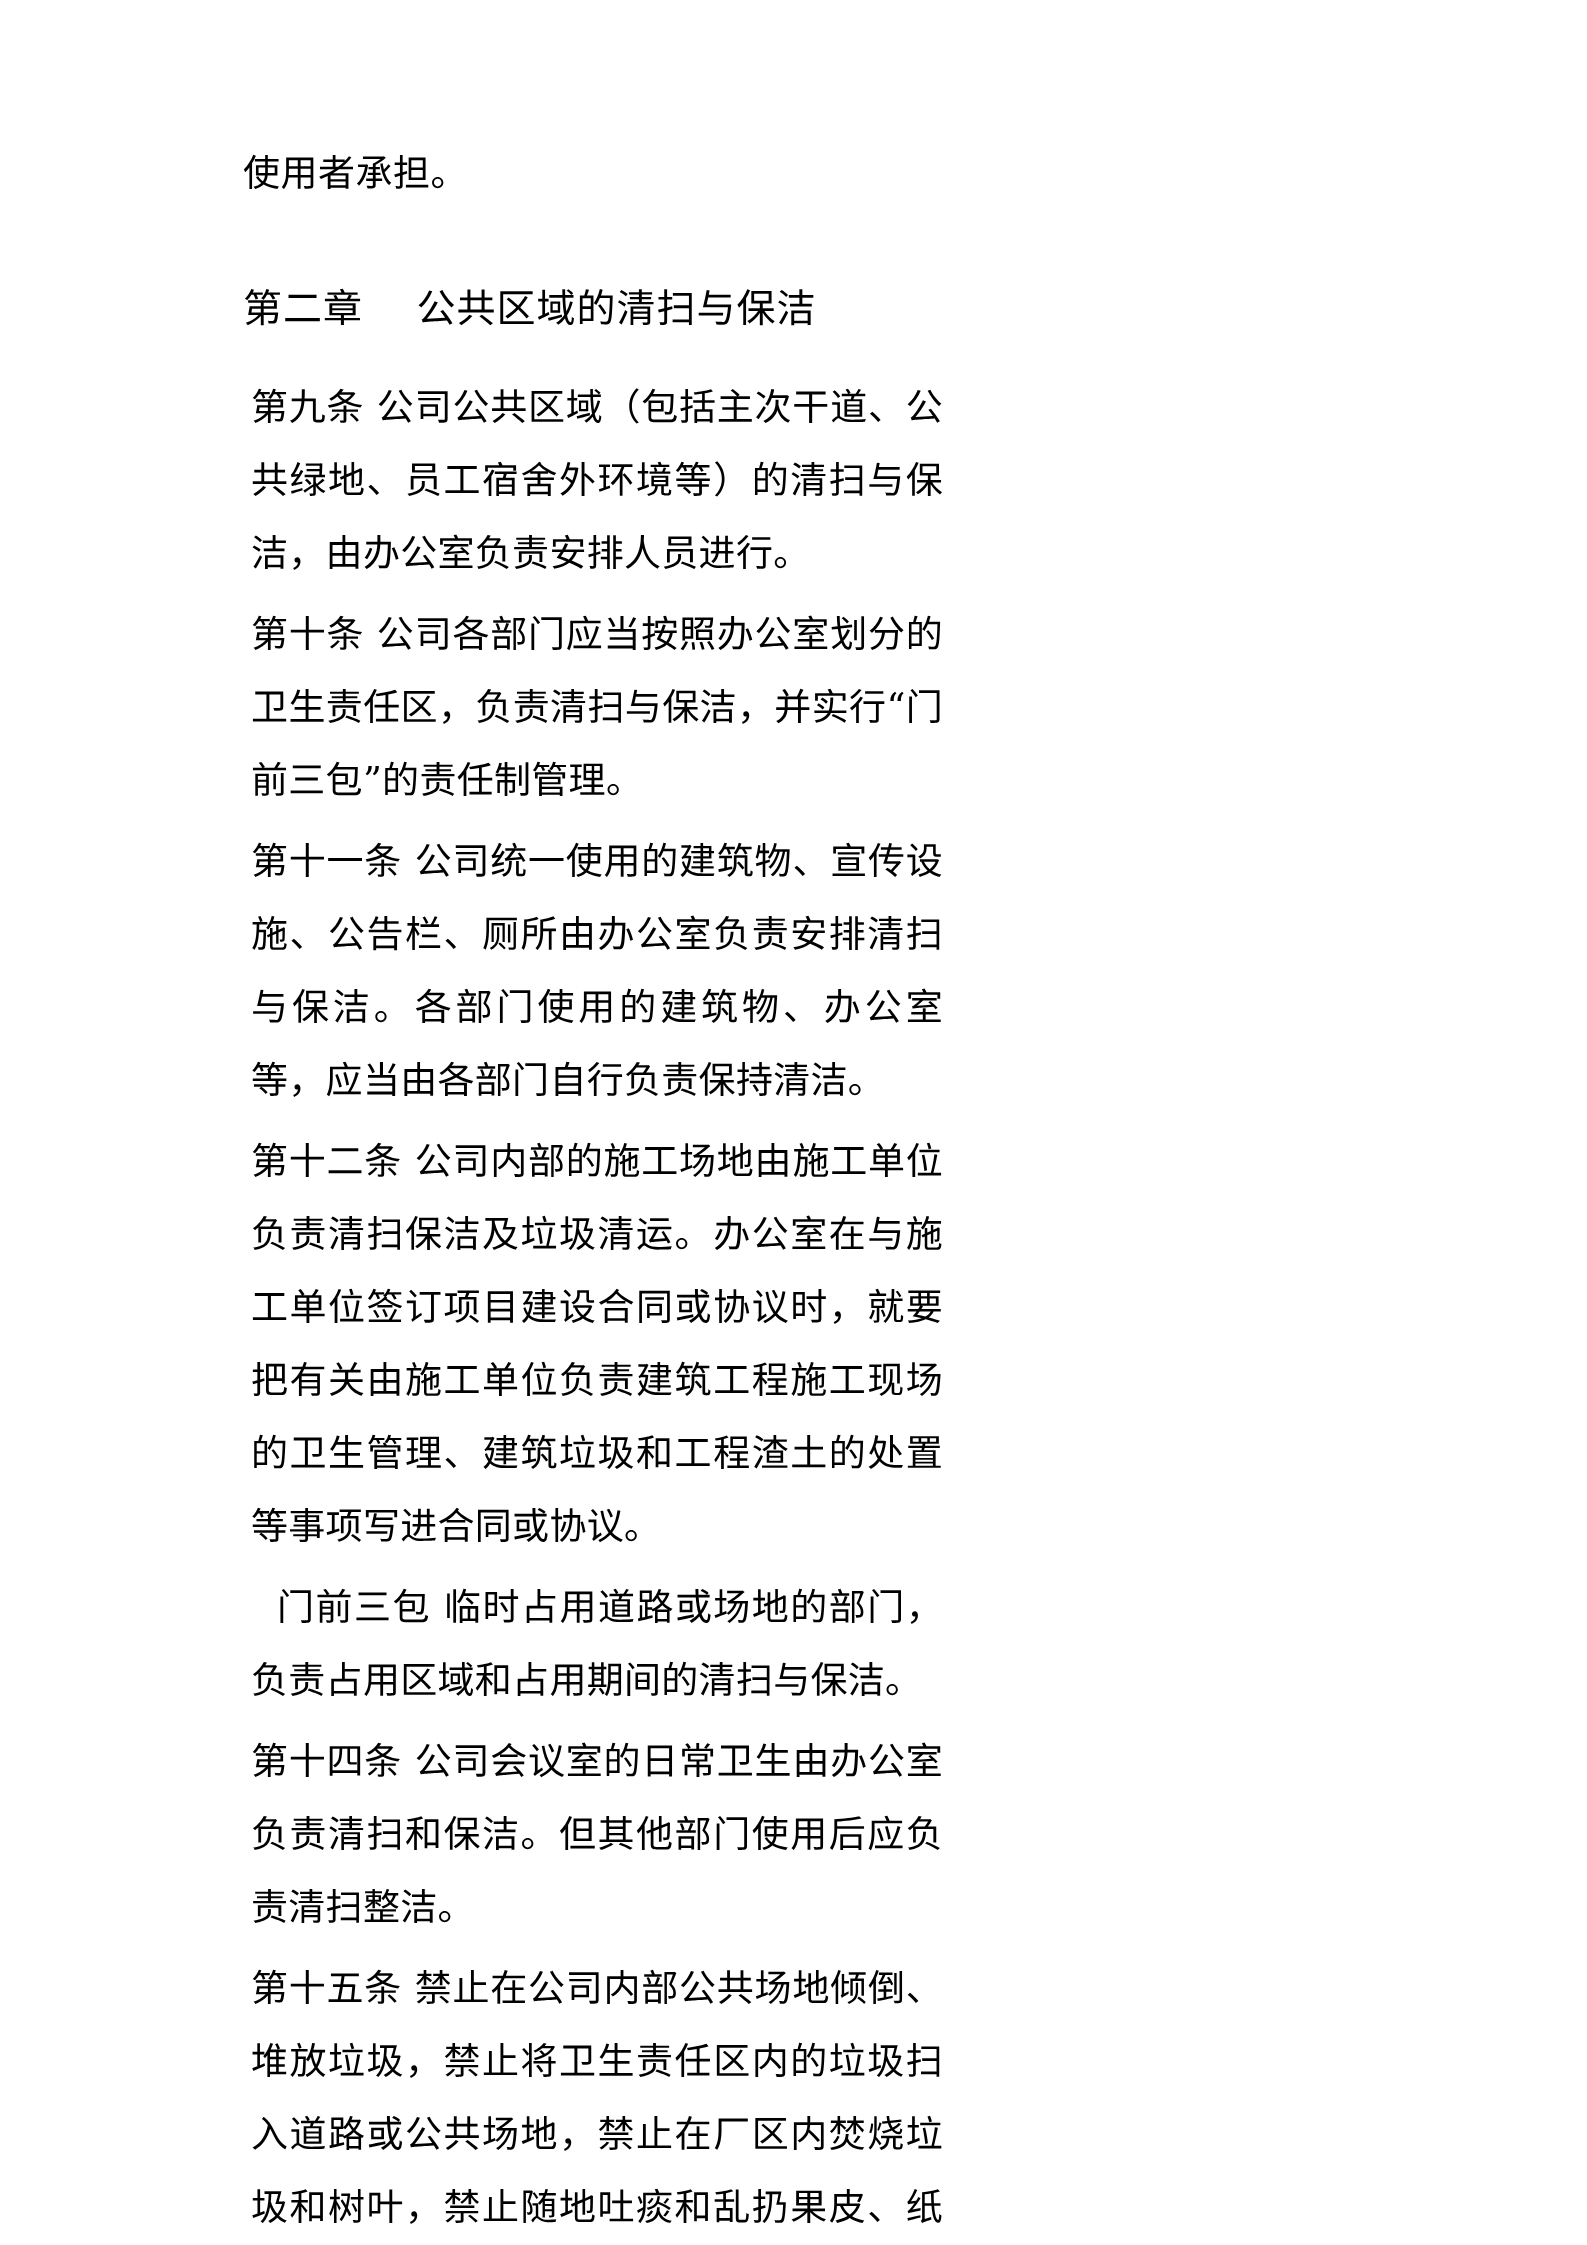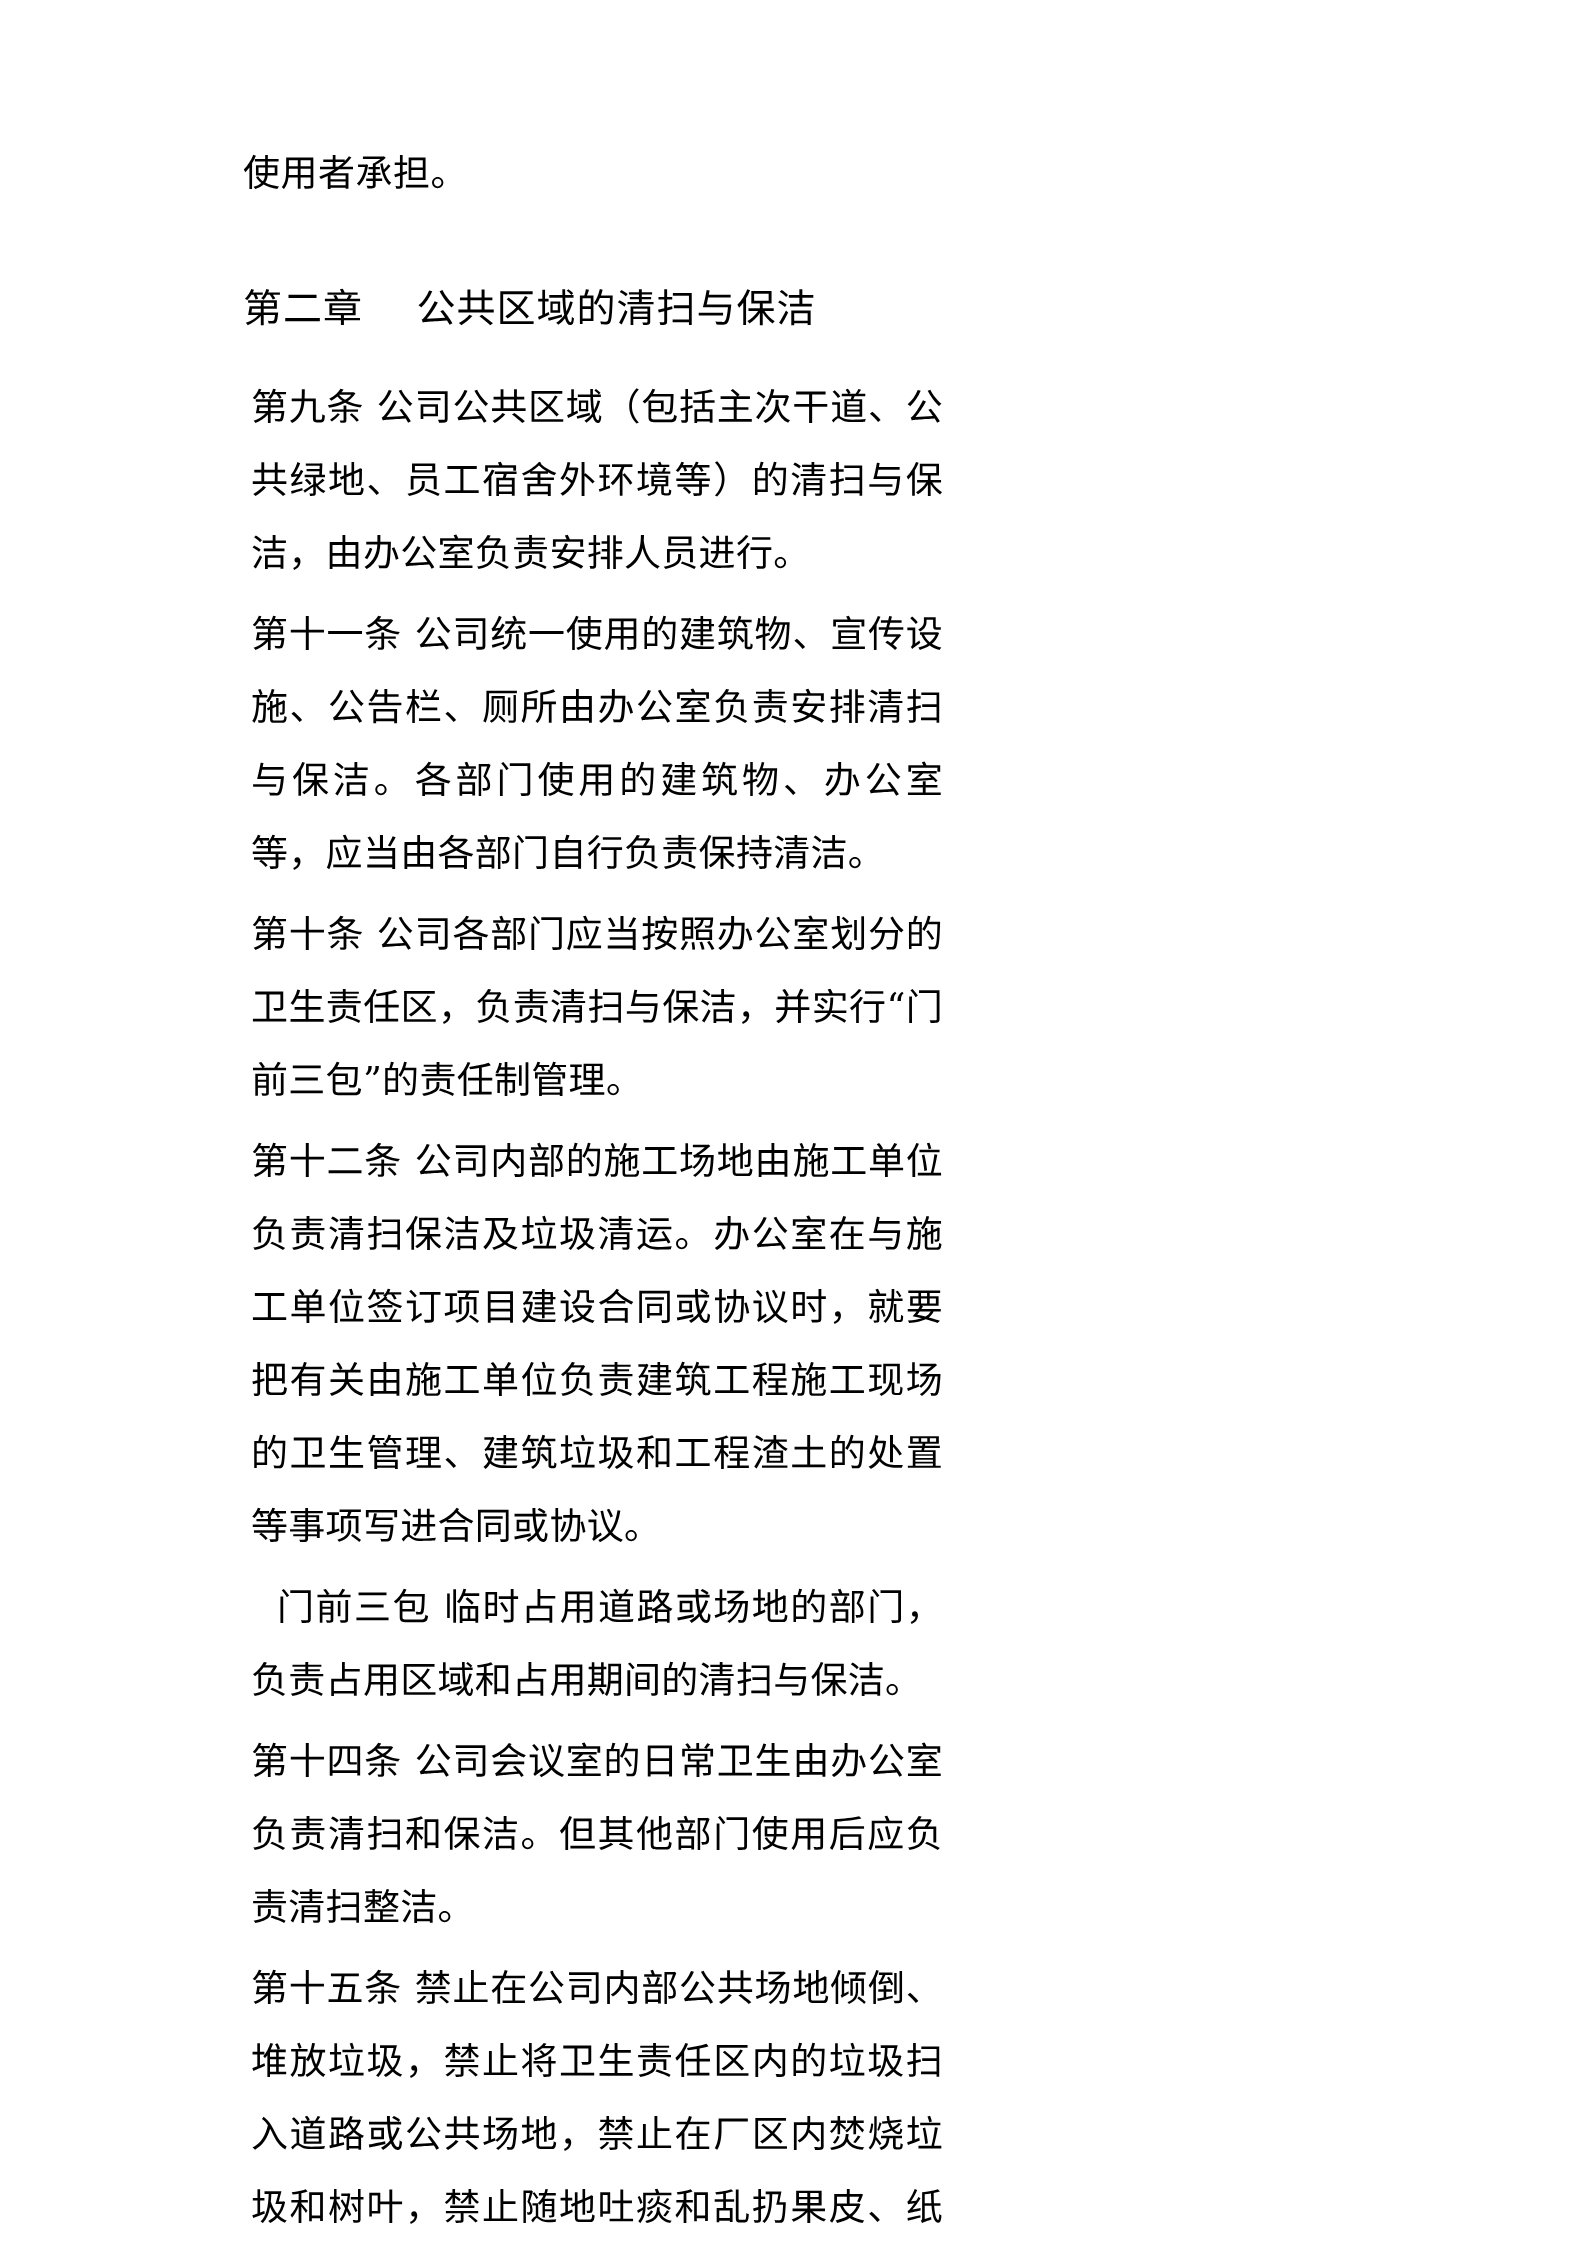--- a/index.html
+++ b/index.html
@@ -68,22 +68,22 @@
 
 <div class="page">
   <div class="content">
 
     <p class="opening-line">使用者承担。</p>
 
     <h2 class="chapter-heading">第二章    公共区域的清扫与保洁</h2>
 
     <div id="article-list">
         <p class="article"><span class="label">第九条 </span><span>公司公共区域（包括主次干道、公共绿地、员工宿舍外环境等）的清扫与保洁，由办公室负责安排人员进行。</span></p>
+        <p class="article"><span class="label">第十条 </span><span>公司各部门应当按照办公室划分的卫生责任区，负责清扫与保洁，并实行“门前三包”的责任制管理。</span></p>
         <p class="article"><span class="label">第十一条 </span><span>公司统一使用的建筑物、宣传设施、公告栏、厕所由办公室负责安排清扫与保洁。各部门使用的建筑物、办公室等，应当由各部门自行负责保持清洁。</span></p>
-        <p class="article"><span class="label">第十条 </span><span>公司各部门应当按照办公室划分的卫生责任区，负责清扫与保洁，并实行“门前三包”的责任制管理。</span></p>
         <p class="article"><span class="label">第十二条 </span><span>公司内部的施工场地由施工单位负责清扫保洁及垃圾清运。办公室在与施工单位签订项目建设合同或协议时，就要把有关由施工单位负责建筑工程施工现场的卫生管理、建筑垃圾和工程渣土的处置等事项写进合同或协议。</span></p>
         <p class="article indented"><span class="label">门前三包 </span><span>临时占用道路或场地的部门，负责占用区域和占用期间的清扫与保洁。</span></p>
         <p class="article"><span class="label">第十四条 </span><span>公司会议室的日常卫生由办公室负责清扫和保洁。但其他部门使用后应负责清扫整洁。</span></p>
         <p class="article"><span class="label">第十五条 </span><span>禁止在公司内部公共场地倾倒、堆放垃圾，禁止将卫生责任区内的垃圾扫入道路或公共场地，禁止在厂区内焚烧垃圾和树叶，禁止随地吐痰和乱扔果皮、纸屑、烟头及各种废弃物。</span></p>
       </div>
 
   </div>
 </div>
 
 </body></html>

